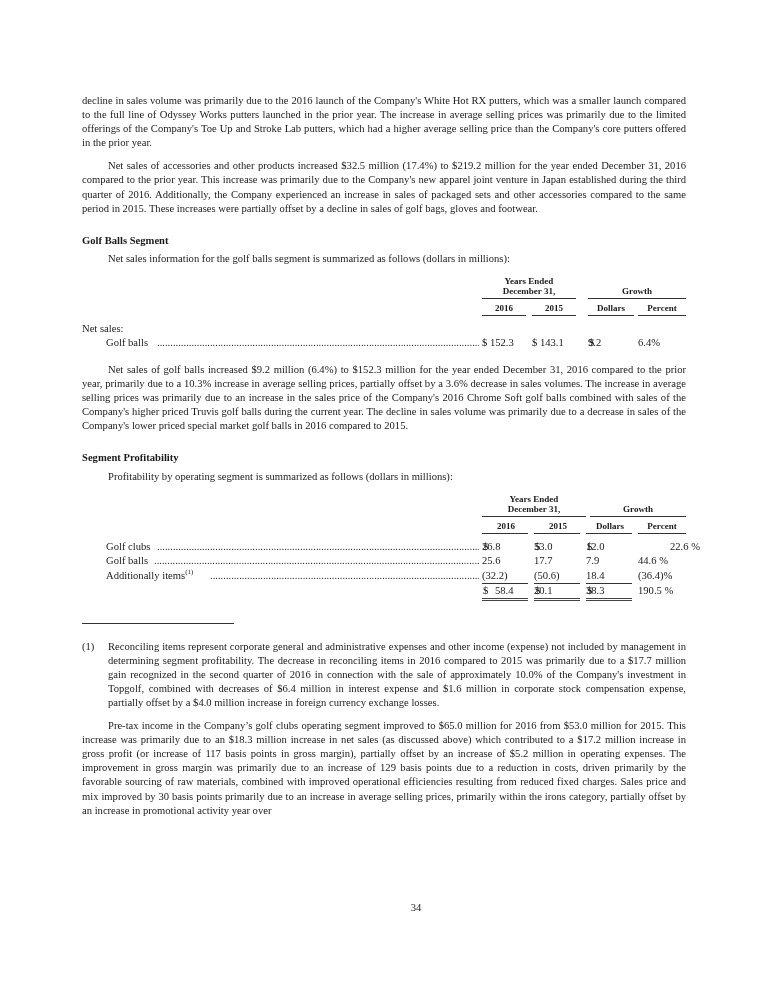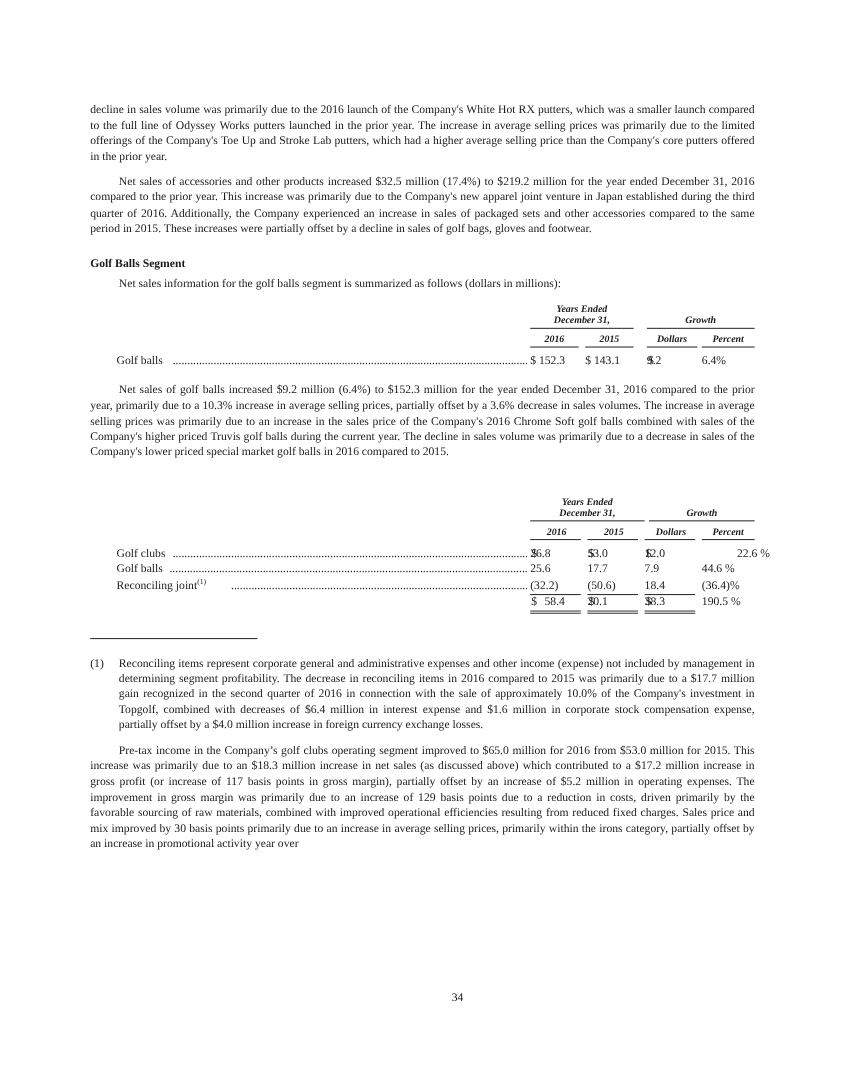--- a/index.html
+++ b/index.html
@@ -7,21 +7,21 @@
          font-family:"Liberation Serif", "DejaVu Serif", serif; color:#1a1a1a; }
   .page { position:absolute; left:82px; top:94px; width:604px; font-size:10.6px; line-height:14.1px; }
   p { margin:0; text-align:justify; }
   .indent { text-indent:26px; }
   .gap { height:9px; }
   .gap-lg { height:18px; }
   .heading { font-weight:bold; margin:0; }
   
   .tbl { position:relative; width:604px; }
   .hdr-row { position:relative; height:40px; }
-  .col-hdr { position:absolute; font-weight:bold; font-size:9px; text-align:center; line-height:10px;font-style:italic; }
+  .col-hdr { position:absolute; font-weight:bold; font-size:9px; text-align:center; line-height:10px; }
   .hdr-line { position:absolute; border-top:1.5px solid #333; }
   .row { position:relative; height:14.5px; white-space:nowrap; }
   .label { position:absolute; left:0; }
   .label.sub { left:24px; }
   .leader { position:absolute; overflow:hidden; white-space:nowrap; letter-spacing:0px; }
   .cell { position:absolute; }
   .dollar { position:absolute; }
   .uline { position:absolute; border-top:1px solid #333; }
   .dline { position:absolute; border-top:3px double #444; }
   .footnote-rule { width:152px; border-top:1px solid #333; margin:0; }
@@ -57,35 +57,40 @@
       <div class="col-hdr" style="left:450px; width:44px; top:27px;">2015</div>
       <div class="col-hdr" style="left:506px; width:46px; top:27px;">Dollars</div>
       <div class="col-hdr" style="left:556px; width:48px; top:27px;">Percent</div>
       <div class="hdr-line" style="left:400px; width:44px; top:39px;"></div>
       <div class="hdr-line" style="left:450px; width:44px; top:39px;"></div>
       <div class="hdr-line" style="left:506px; width:46px; top:39px;"></div>
       <div class="hdr-line" style="left:556px; width:48px; top:39px;"></div>
     </div>
     <div style="height:6px"></div>
     <div class="row">
+      <span class="label">Net sales:</span>
+    </div>
+    <div class="row">
       <span class="label sub">Golf balls</span>
       <span class="leader" style="left:75px; width:322px;">.....................................................................................................................................................................</span>
       <span class="cell" style="left:400px; width:44px;">$ 152.3</span>
       <span class="cell" style="left:450px; width:44px;">$ 143.1</span>
       <span class="dollar" style="left:507px;">$</span>
       <span class="cell" style="left:506px; width:42px;">9.2</span>
       <span class="cell" style="left:556px; width:48px;">6.4%</span>
     </div>
   </div>
 
   <div style="height:12px"></div>
   <p class="indent">Net sales of golf balls increased $9.2 million (6.4%) to $152.3 million for the year ended December 31, 2016 compared to the prior year, primarily due to a 10.3% increase in average selling prices, partially offset by a 3.6% decrease in sales volumes. The increase in average selling prices was primarily due to an increase in the sales price of the Company's 2016 Chrome Soft golf balls combined with sales of the Company's higher priced Truvis golf balls during the current year. The decline in sales volume was primarily due to a decrease in sales of the Company's lower priced special market golf balls in 2016 compared to 2015.</p>
 
   <div class="gap-lg"></div>
+  <p class="heading">Segment Profitability</p>
   <div style="height:4px"></div>
+  <p class="indent">Profitability by operating segment is summarized as follows (dollars in millions):</p>
 
   <div class="tbl" style="margin-top:10px;">
     <div class="hdr-row" style="height:40px;">
       <div class="col-hdr" style="left:400px; width:104px; top:0;">
         <div>Years Ended</div>
         <div>December 31,</div>
       </div>
       <div class="col-hdr" style="left:508px; width:96px; top:10px;">Growth</div>
       <div class="hdr-line" style="left:400px; width:104px; top:22px;"></div>
       <div class="hdr-line" style="left:508px; width:96px; top:22px;"></div>
@@ -115,21 +120,21 @@
     <div class="row">
       <span class="label sub">Golf balls</span>
       <span class="leader" style="left:72px; width:325px;">.....................................................................................................................................................................</span>
       <span class="cell" style="left:400px; width:42px;">25.6</span>
       <span class="cell" style="left:452px; width:42px;">17.7</span>
       <span class="cell" style="left:504px; width:42px;">7.9</span>
       <span class="cell" style="left:556px; width:48px;">44.6 %</span>
     </div>
 
     <div class="row">
-      <span class="label sub"><span>Reconciling joint</span><sup>(1)</sup></span>
+      <span class="label sub"><span>Additionally items</span><sup>(1)</sup></span>
       <span class="leader" style="left:128px; width:269px;">.....................................................................................................................................................................</span>
       <span class="cell" style="left:400px; width:46px;">(32.2)</span>
       <span class="cell" style="left:452px; width:46px;">(50.6)</span>
       <span class="cell" style="left:504px; width:42px;">18.4</span>
       <span class="cell" style="left:556px; width:48px;">(36.4)%</span>
       <div class="uline" style="left:400px; width:46px; top:14px;"></div>
       <div class="uline" style="left:452px; width:46px; top:14px;"></div>
       <div class="uline" style="left:504px; width:46px; top:14px;"></div>
     </div>
 

